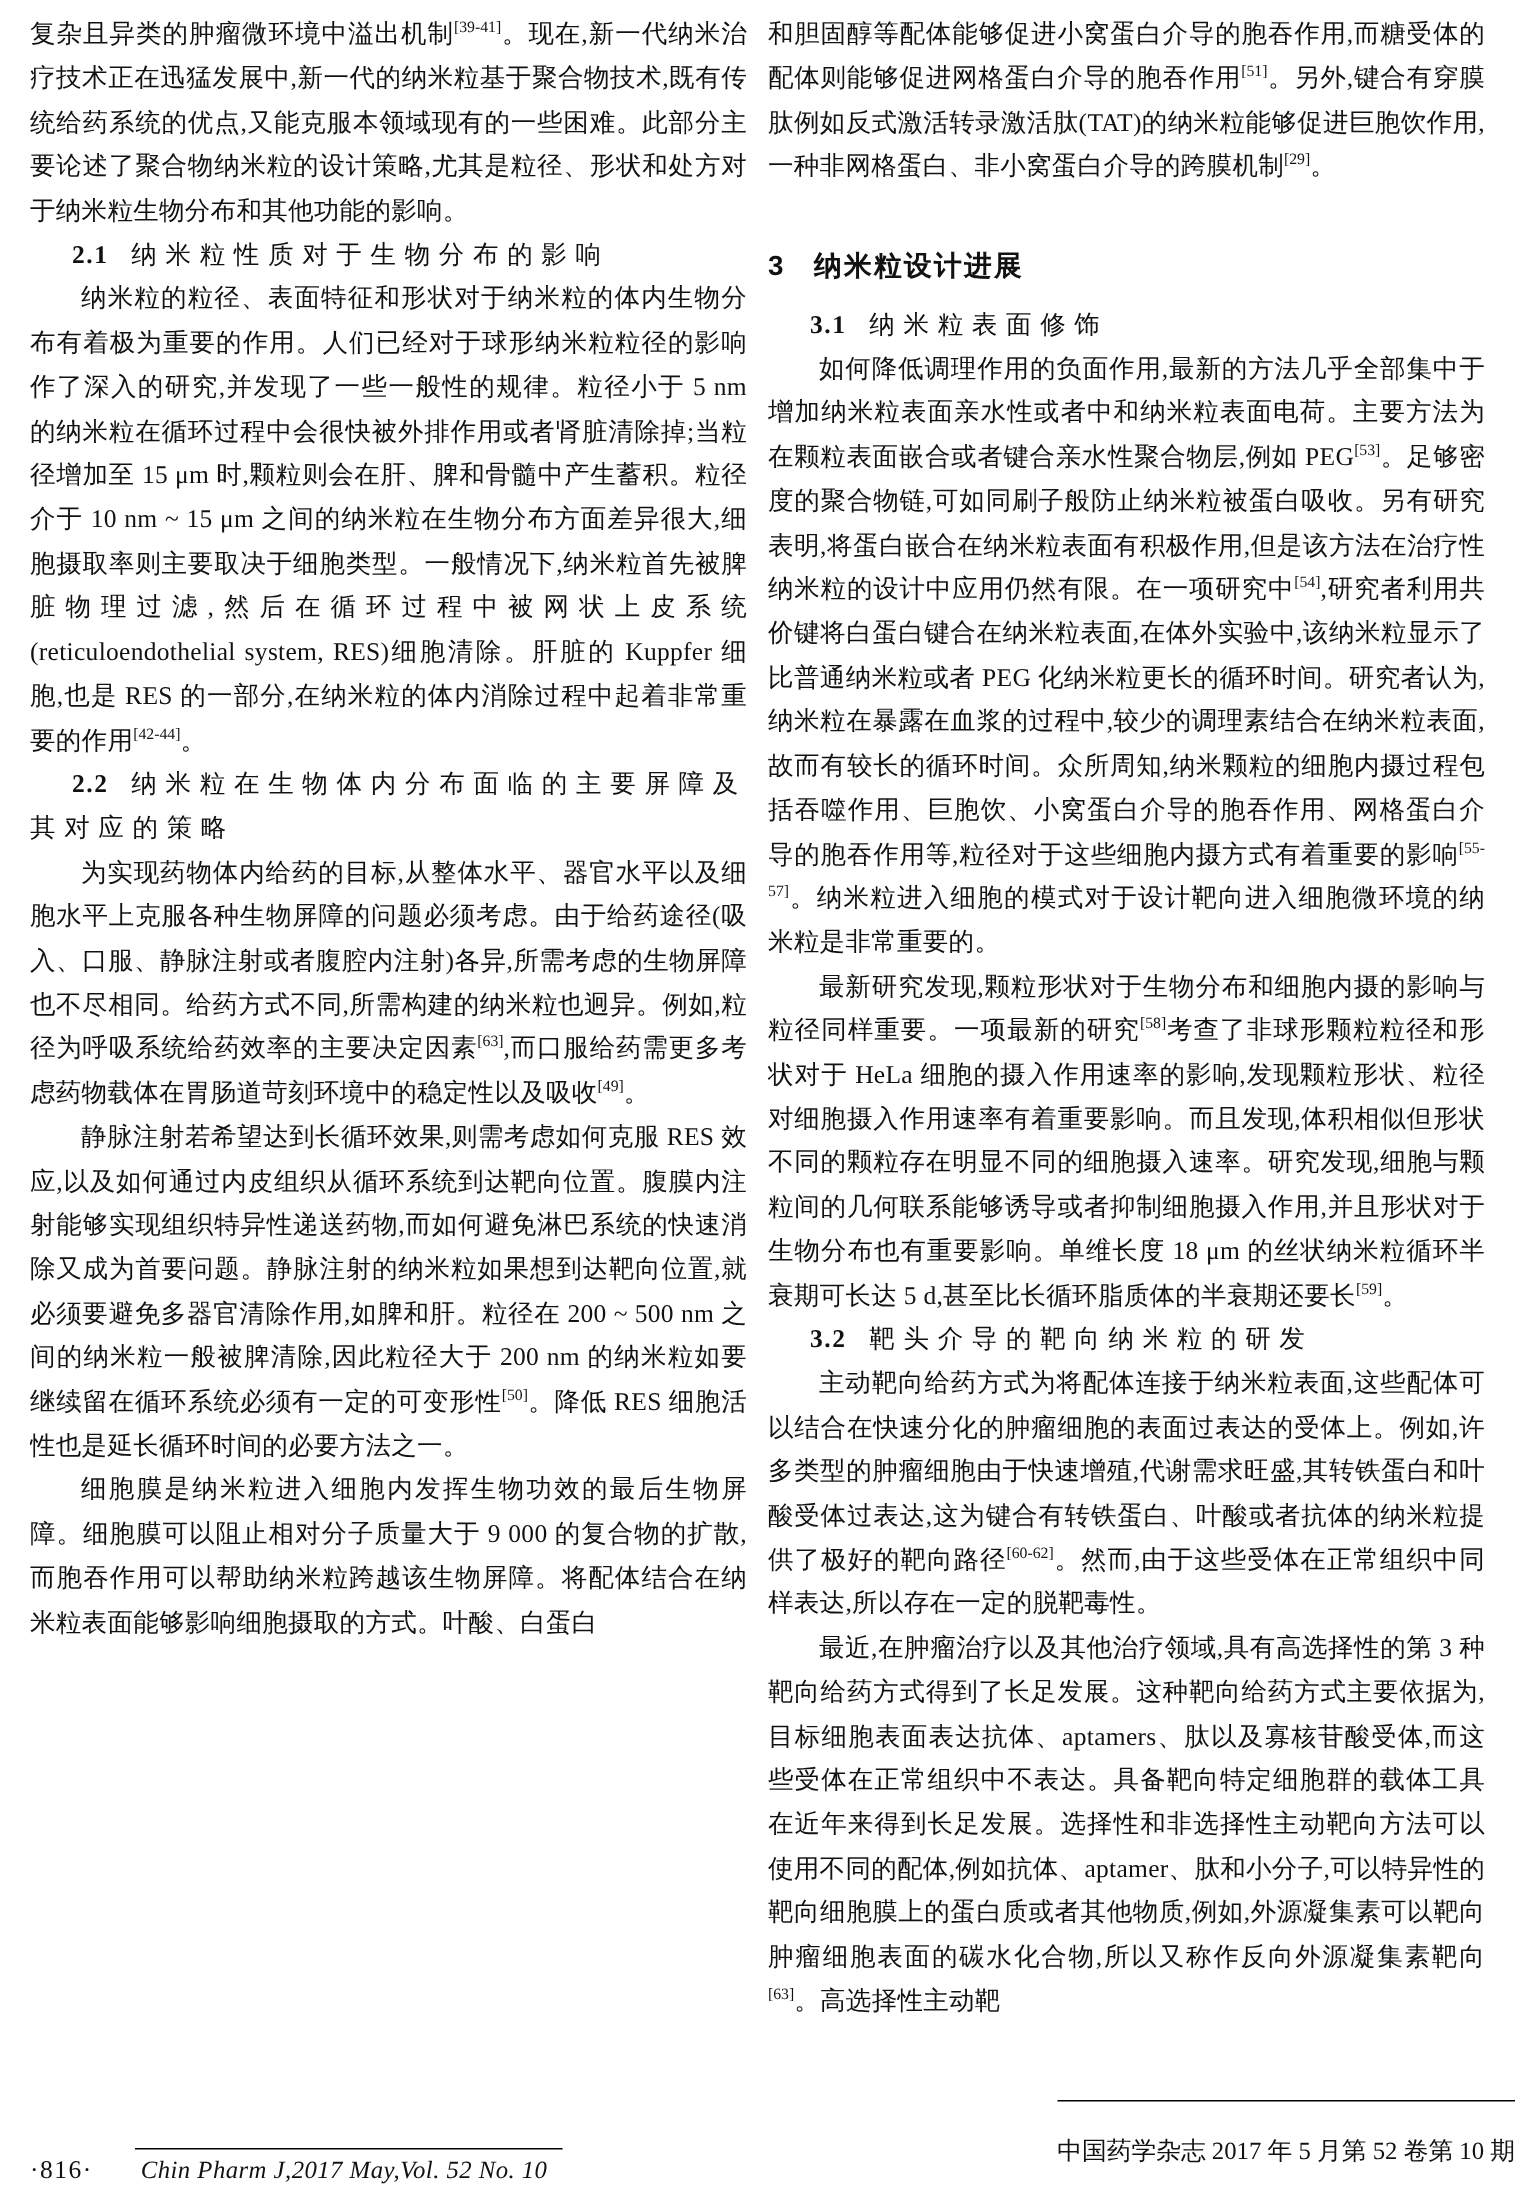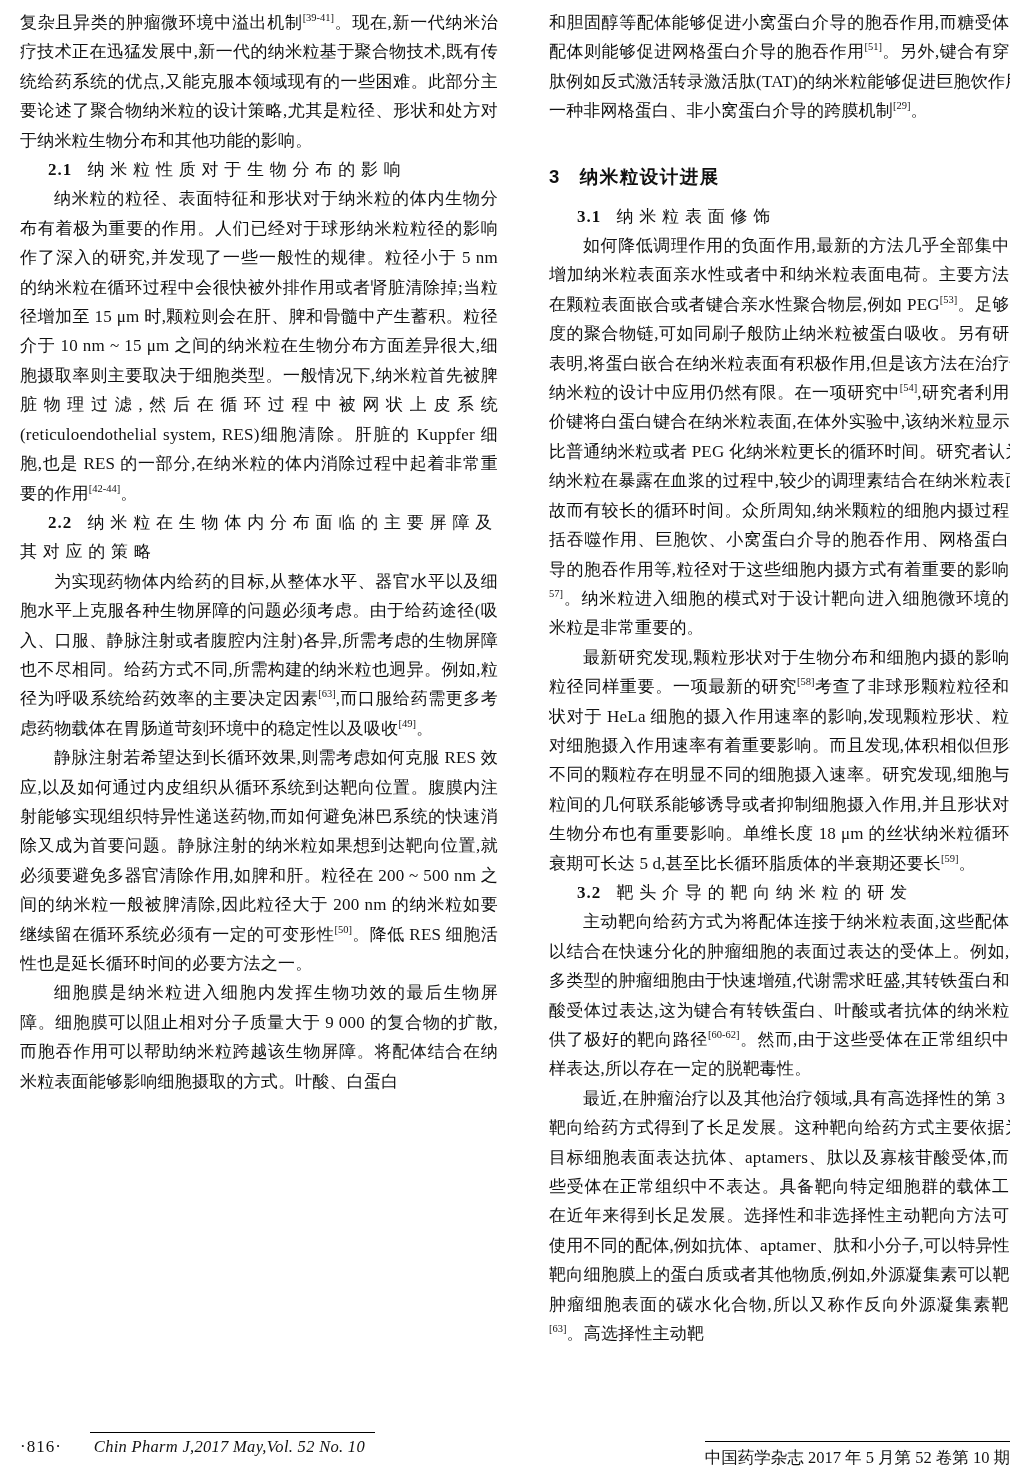--- a/index.html
+++ b/index.html
@@ -11,21 +11,21 @@
     overflow:hidden;
   }
   .page{
     position:relative;
     width:1024px;height:1473px;
     box-sizing:border-box;
     padding:8px 14px 0 20px;
   }
   .columns{
     display:flex;
-    gap:51px;
+    gap:14px;
     height:1408px;
     overflow:hidden;
   }
   .col{
     width:478px;
     flex:0 0 478px;
     overflow:hidden;
   }
   .para{
     margin:0;
@@ -85,23 +85,23 @@
     margin-left:28px;
     border-top:1.6px solid #000;
     padding:4px 10px 0 4px;
     font-style:italic;
     font-size:16.5px;
     letter-spacing:0.3px;
   }
   .footer-right{
     position:absolute;
     right:14px;
-    bottom:4px;
+    bottom:28px;
     border-top:1.6px solid #000;
-    padding-top:5px;
+    padding-top:22px;
     font-size:16.5px;
   }
 </style>
 </head>
 <body>
 
 <div class="page">
   <div class="columns">
     <div class="col" id="col-left">
         <p class="para">复杂且异类的肿瘤微环境中溢出机制<sup class="ref">[39-41]</sup>。现在,新一代纳米治疗技术正在迅猛发展中,新一代的纳米粒基于聚合物技术,既有传统给药系统的优点,又能克服本领域现有的一些困难。此部分主要论述了聚合物纳米粒的设计策略,尤其是粒径、形状和处方对于纳米粒生物分布和其他功能的影响。</p>

